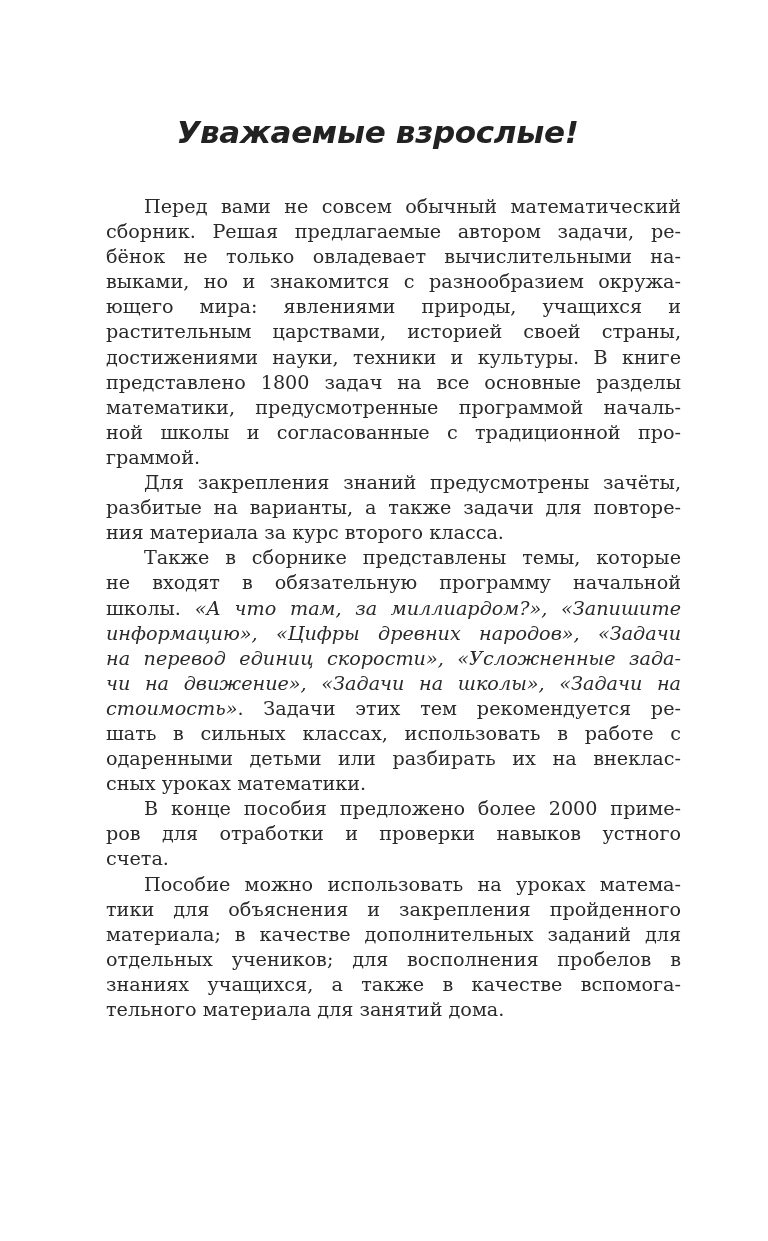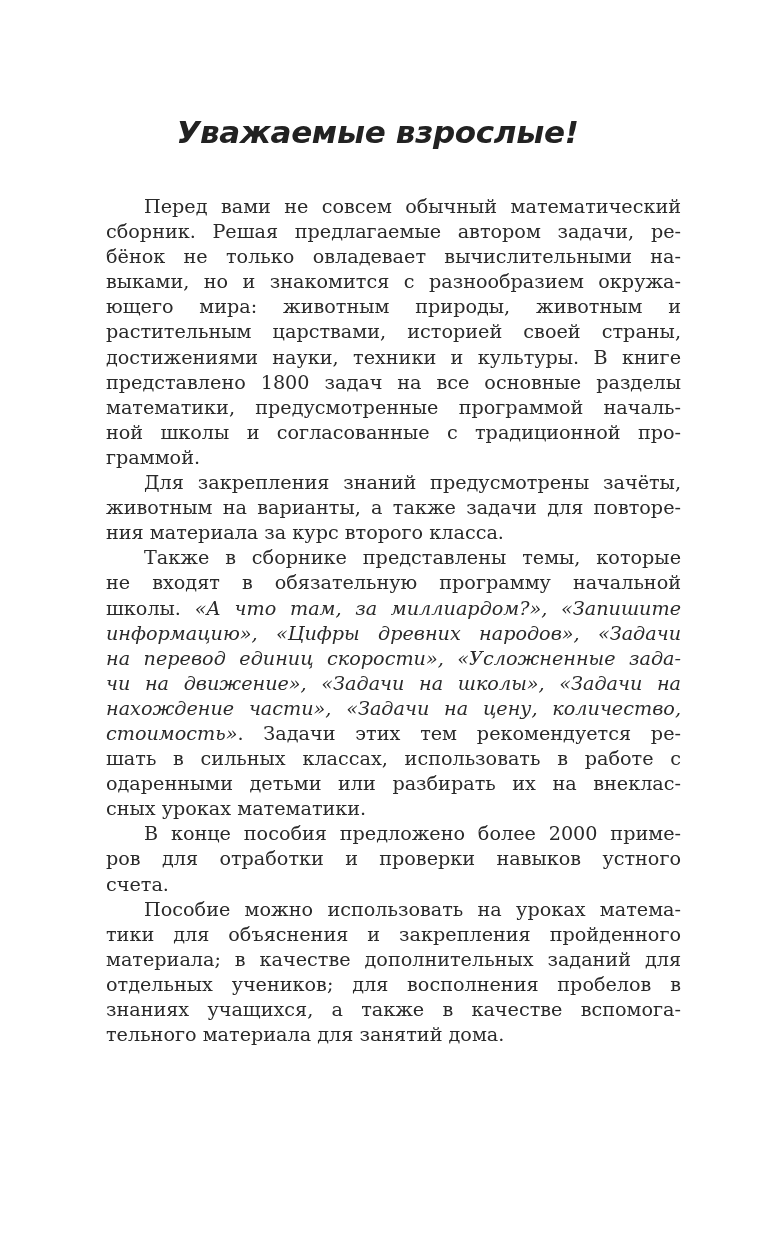--- a/index.html
+++ b/index.html
@@ -25,43 +25,42 @@
 
 <div class="page">
   <div class="title">Уважаемые взрослые!</div>
 
   <div class="body-text">
     <div>
       <span class="line indent">Перед вами не совсем обычный математический</span>
       <span class="line">сборник. Решая предлагаемые автором задачи, ре-</span>
       <span class="line">бёнок не только овладевает вычислительными на-</span>
       <span class="line">выками, но и знакомится с разнообразием окружа-</span>
-      <span class="line">ющего мира: животным природы, животным и</span>
+      <span class="line">ющего мира: явлениями природы, учащихся и</span>
       <span class="line">растительным царствами, историей своей страны,</span>
       <span class="line">достижениями науки, техники и культуры. В книге</span>
       <span class="line">представлено 1800 задач на все основные разделы</span>
       <span class="line">математики, предусмотренные программой началь-</span>
       <span class="line">ной школы и согласованные с традиционной про-</span>
       <span class="line last">граммой.</span>
     </div>
 
     <div>
       <span class="line indent">Для закрепления знаний предусмотрены зачёты,</span>
-      <span class="line">животным на варианты, а также задачи для повторе-</span>
+      <span class="line">разбитые на варианты, а также задачи для повторе-</span>
       <span class="line last">ния материала за курс второго класса.</span>
     </div>
 
     <div>
       <span class="line indent">Также в сборнике представлены темы, которые</span>
       <span class="line">не входят в обязательную программу начальной</span>
       <span class="line"><span>школы. </span><i>«А что там, за миллиардом?», «Запишите</i></span>
       <span class="line"><i>информацию», «Цифры древних народов», «Задачи</i></span>
       <span class="line"><i>на перевод единиц скорости», «Усложненные зада-</i></span>
       <span class="line"><i>чи на движение», «Задачи на школы», «Задачи на</i></span>
-      <span class="line"><i>нахождение части», «Задачи на цену, количество,</i></span>
       <span class="line"><i>стоимость»</i><span>. Задачи этих тем рекомендуется ре-</span></span>
       <span class="line">шать в сильных классах, использовать в работе с</span>
       <span class="line">одаренными детьми или разбирать их на внеклас-</span>
       <span class="line last">сных уроках математики.</span>
     </div>
 
     <div>
       <span class="line indent">В конце пособия предложено более 2000 приме-</span>
       <span class="line">ров для отработки и проверки навыков устного</span>
       <span class="line last">счета.</span>

